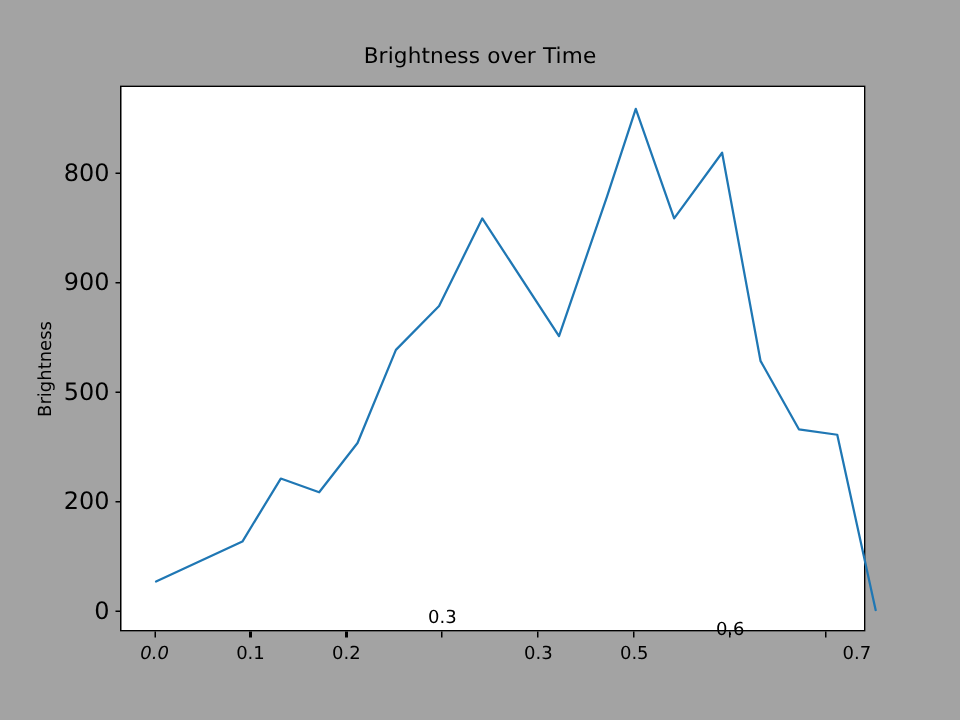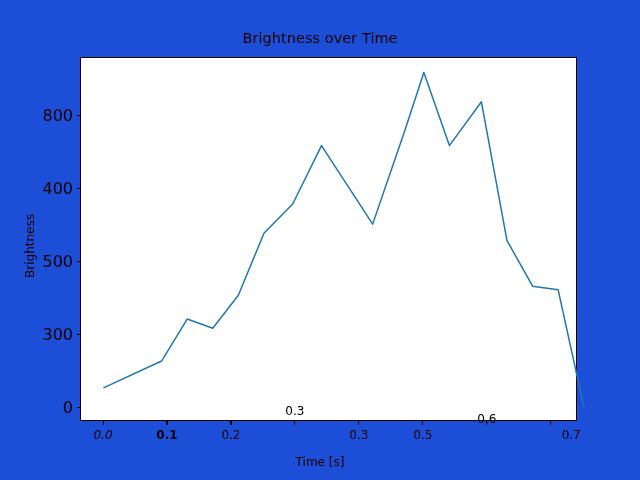--- a/index.html
+++ b/index.html
@@ -10,21 +10,21 @@
   body {
     width: 640px;
     height: 480px;
     font-family: "DejaVu Sans", sans-serif;
     overflow: hidden;
   }
   #figure {
     position: relative;
     width: 640px;
     height: 480px;
-    background: #1d4ed8;
+    background: #a3a3a3;
   }
   #chart-title {
     position: absolute;
     left: 0;
     top: 30px;
     width: 640px;
     text-align: center;
     font-size: 14.4px;
     color: #000000;
     letter-spacing: 0.1px;
@@ -110,43 +110,42 @@
   <div id="plot-area">
     <svg id="data-svg" viewBox="0 0 497 364" preserveAspectRatio="none">
       <polyline id="series-path" fill="none" stroke="#1f77b4" stroke-width="1.5" stroke-linecap="round" stroke-linejoin="round" points="23.03,329.68 80.59,303.03 106.18,261.04 131.77,270.17 157.35,237.31 182.94,175.25 211.72,146.04 240.50,87.62 291.68,166.12 323.66,73.02 342.85,14.60 368.43,87.62 400.41,43.81 426.00,182.55 451.59,228.18 477.17,231.84 502.76,348.67"></polyline>
     </svg>
   </div>
 
   <div id="y-ticks">
       <div class="ytick-mark" style="left: 76.5px; top: 406.991px;"></div>
       <div class="ytick-label" style="left: 13px; top: 407.491px;">0</div>
       <div class="ytick-mark" style="left: 76.5px; top: 333.972px;"></div>
-      <div class="ytick-label" style="left: 13px; top: 334.472px;">300</div>
+      <div class="ytick-label" style="left: 13px; top: 334.472px;">200</div>
       <div class="ytick-mark" style="left: 76.5px; top: 260.953px;"></div>
       <div class="ytick-label" style="left: 13px; top: 261.453px;">500</div>
       <div class="ytick-mark" style="left: 76.5px; top: 187.934px;"></div>
-      <div class="ytick-label" style="left: 13px; top: 188.434px;">400</div>
+      <div class="ytick-label" style="left: 13px; top: 188.434px;">900</div>
       <div class="ytick-mark" style="left: 76.5px; top: 114.915px;"></div>
       <div class="ytick-label" style="left: 13px; top: 115.415px;">800</div>
     </div>
   <div id="x-ticks">
       <div class="xtick-mark" style="left: 102.527px; top: 421px;"></div>
       <div class="xtick-label" style="left: 103.027px; top: 428px; font-style: italic;">0.0</div>
       <div class="xtick-mark" style="left: 166.491px; top: 421px;"></div>
-      <div class="xtick-label" style="left: 166.991px; top: 428px; font-weight: bold;">0.1</div>
+      <div class="xtick-label" style="left: 166.991px; top: 428px;">0.1</div>
       <div class="xtick-mark" style="left: 230.455px; top: 421px;"></div>
       <div class="xtick-label" style="left: 230.955px; top: 428px;">0.2</div>
       <div class="xtick-mark" style="left: 294.419px; top: 421px;"></div>
       <div class="xtick-label" style="left: 294.919px; top: 404px;">0.3</div>
       <div class="xtick-mark" style="left: 358.383px; top: 421px;"></div>
       <div class="xtick-label" style="left: 358.883px; top: 428px;">0.3</div>
       <div class="xtick-mark" style="left: 422.347px; top: 421px;"></div>
       <div class="xtick-label" style="left: 422.847px; top: 428px; text-align: center;">0.5</div>
       <div class="xtick-mark" style="left: 486.311px; top: 421px;"></div>
       <div class="xtick-label" style="left: 486.811px; top: 412px; text-align: center;">0.6</div>
       <div class="xtick-mark" style="left: 550.275px; top: 421px;"></div>
       <div class="xtick-label" style="left: 550.775px; top: 428px; text-align: right;">0.7</div>
     </div>
 
-  <div id="xlabel">Time [s]</div>
   <div id="ylabel">Brightness</div>
 
 </div>
 
 </body></html>

